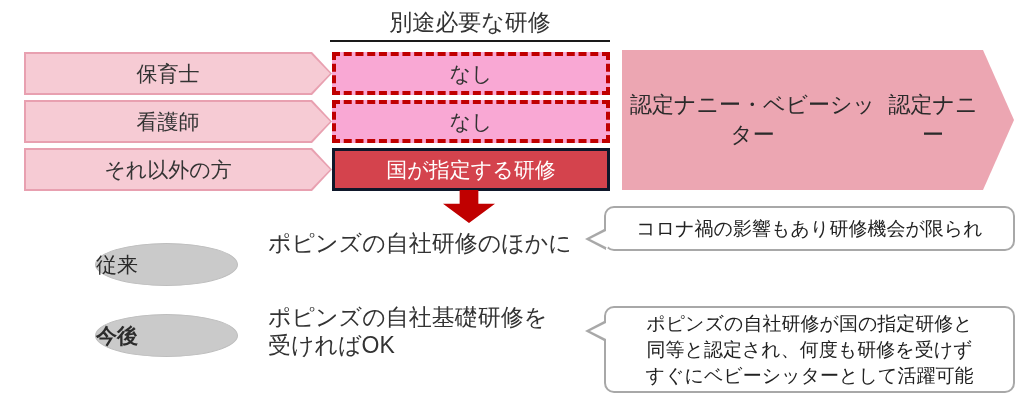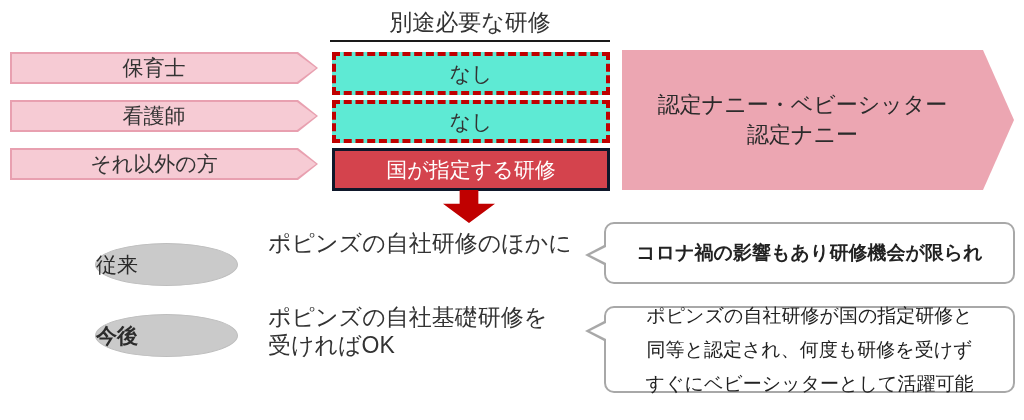--- a/index.html
+++ b/index.html
@@ -21,21 +21,21 @@
     text-align:center;
     font-size:23px;
     color:#333333;
   }
   .col-header-line {
     left:330px; top:40px; width:280px; height:0;
     border-top:2px solid #1a1a1a;
   }
 
   
-  .larrow { left:10px; width:308px; height:32px;font-family:Liberation Serif, serif; }
+  .larrow { left:24px; width:308px; height:43px;font-family:Liberation Serif, serif; }
   .larrow-border {
     position:absolute; inset:0;
     background:#e8a0b0;
     clip-path:polygon(0 0, calc(100% - 20px) 0, 100% 50%, calc(100% - 20px) 100%, 0 100%);
   }
   .larrow-fill {
     position:absolute; inset:2px;
     background:#f6cbd4;
     clip-path:polygon(0 0, calc(100% - 19px) 0, 100% 50%, calc(100% - 19px) 100%, 0 100%);
   }
@@ -43,35 +43,36 @@
     position:absolute; inset:0;
     display:flex; align-items:center; justify-content:center;
     padding-right:20px;
     font-size:21px; color:#333333;
   }
   .row1 { top:52px; } .row2 { top:100px; } .row3 { top:148px; }
 
   
   .midbox { left:332px; width:278px; height:43px;
     display:flex; align-items:center; justify-content:center;
-    font-size:21px; background:#5eead4; color:#333333;
+    font-size:21px; background:#f9a8d4; color:#333333;
   }
   .midbox.dashed { border:4px dashed #c00000; }
   .midbox.solid  { border:3px solid #0f172a; background:#d4434d; color:#ffffff; }
 
   
   .bigarrow {
     left:622px; top:50px; width:392px; height:140px;
     background:#eca6b2;
     clip-path:polygon(0 0, calc(100% - 31px) 0, 100% 50%, calc(100% - 31px) 100%, 0 100%);
   }
   .bigarrow-text {
     position:absolute; left:0; top:0; width:361px; height:140px;
-    display:flex; flex-direction:column; align-items:center; justify-content:center;
+    display:flex; flex-direction:row; align-items:center; justify-content:center;
     font-size:22px; line-height:30px; color:#2b2b2b;
+    text-align:center;
   }
 
   
   .downarrow {
     left:443px; top:190px; width:52px; height:33px;
     background:#c00000;
     clip-path:polygon(32% 0, 68% 0, 68% 42%, 100% 42%, 50% 100%, 0 42%, 32% 42%);
   }
 
   
@@ -111,22 +112,22 @@
     border-bottom:11px solid transparent;
     border-right:21px solid #a8a8a8;
   }
   .bubble::after {
     content:""; position:absolute; left:-16px; top:22px;
     width:0; height:0;
     border-top:9px solid transparent;
     border-bottom:9px solid transparent;
     border-right:18px solid #ffffff;
   }
-  .bubble-prev { top:222px; height:62px;font-weight:bold; }
-  .bubble-next { top:306px; height:87px;gap:8px; }
+  .bubble-prev { top:206px; height:45px; }
+  .bubble-next { top:306px; height:87px; }
   .bubble-next::before { top:12px; }
   .bubble-next::after  { top:14px; }
 </style>
 </head>
 <body>
 
 <div class="stage">
 
   <div class="abs col-header">別途必要な研修</div>
   <div class="abs col-header-line"></div>

